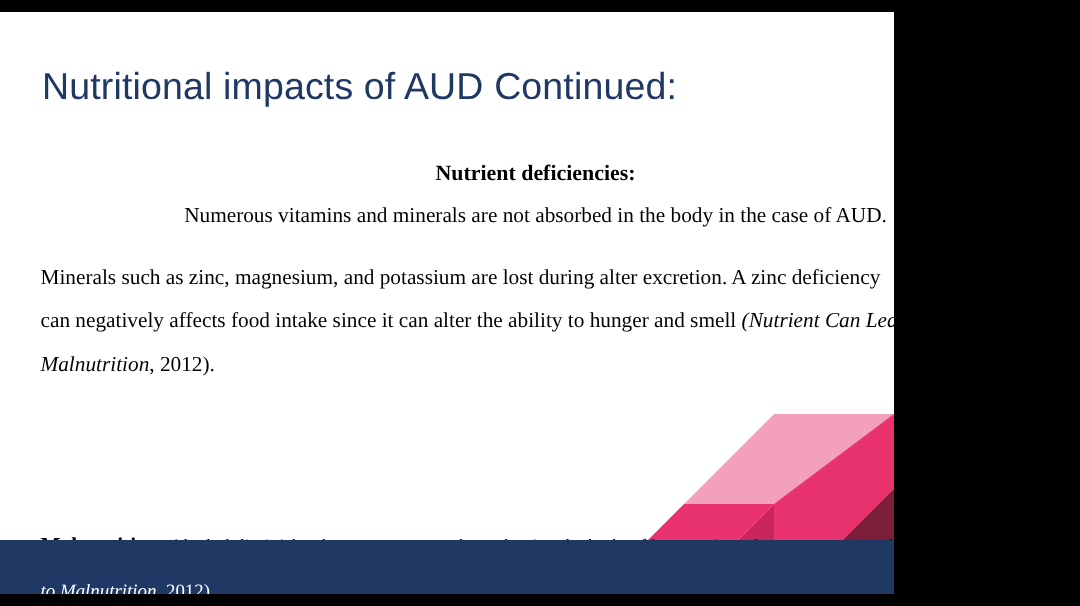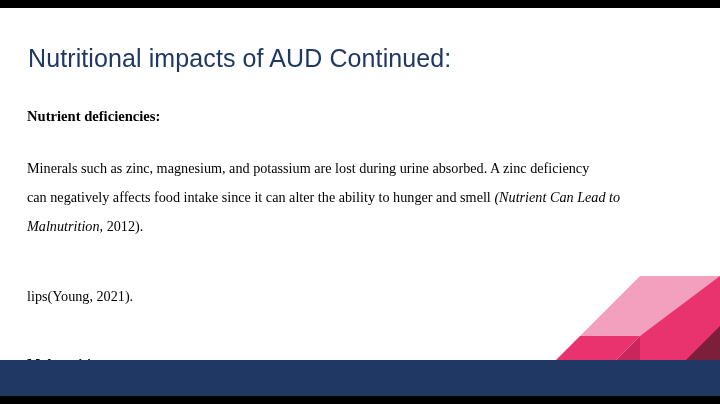--- a/index.html
+++ b/index.html
@@ -10,21 +10,21 @@
   body {
     width: 720px;
     height: 404px;
     overflow: hidden;
     font-family: "Liberation Serif", serif;
   }
   .slide {
     position: absolute;
     left: 0;
     top: 8px;
-    width: 720px;
+    width: 596px;
     height: 388px;
     background: #ffffff;
     overflow: hidden;
   }
   .title {
     position: absolute;
     left: 28px;
     top: 36px;
     font-family: "Liberation Sans", sans-serif;
     font-size: 25px;
@@ -41,20 +41,21 @@
     font-size: 14.2px;
     color: #000000;
     line-height: 1.18;
   }
   .b-head {
     font-weight: bold;
     font-size: 14.6px;
   }
   p.para {
     margin: 0 0 0 0;
+    text-align: center;
   }
   .gap-sm { height: 11px; }
   .gap-md { height: 18px; }
   .lead-wide { line-height: 2.05; }
   .cite {
     font-style: italic;
   }
   
   .deco {
     position: absolute;
@@ -111,34 +112,37 @@
       <polygon points="120,60 60,60 120,0 200,0 200,10" fill="#f2a0bd"></polygon>
       <polygon points="120,60 200,0 200,120 120,120" fill="#e8336e"></polygon>
       <polygon points="130,120 200,50 200,120" fill="#7b1f3a"></polygon>
       <polygon points="60,120 120,60 120,120" fill="#c8265c"></polygon>
     </svg>
   </div>
 
   <div class="body-text">
     <p class="para b-head">Nutrient deficiencies:</p>
     <div class="gap-sm"></div>
+    <p class="para">Numerous vitamins and minerals are not absorbed in the body in the case of AUD.</p>
     <div class="gap-md"></div>
     <div class="lead-wide">
-      <span>Minerals such as zinc, magnesium, and potassium are lost during urine absorbed.  A zinc deficiency</span><br>
+      <span>Minerals such as zinc, magnesium, and potassium are lost during alter excretion.  A zinc deficiency</span><br>
       <span>can negatively affects food intake since it  can alter the  ability to hunger and smell </span><span class="cite">(Nutrient Can Lead to</span><br>
       <span class="cite">Malnutrition</span><span>, 2012).</span>
     </div>
     <div class="gap-sm"></div>
     <div class="lead-wide">
       <br>
-      <span>lips(Young, 2021).</span>
     </div>
   </div>
 
   <div class="malnutrition-block">
     <span class="lead">Malnutrition:</span><span> Alcohol diminishes hunger queues and can deprive the body of key nutrients because nutrient-dense</span><br>
     <span>foods are not utilized fully during digestion,absorption,excretion, which can lead malnutrition and anemia</span><span class="cite">(Alcohol Can Lead</span>
   </div>
 
   <div class="bottom-band"></div>
 
+  <div class="mal-line2">
+    <span class="cite">to Malnutrition</span><span>, 2012).</span>
+  </div>
 
 </div>
 
 </body></html>

